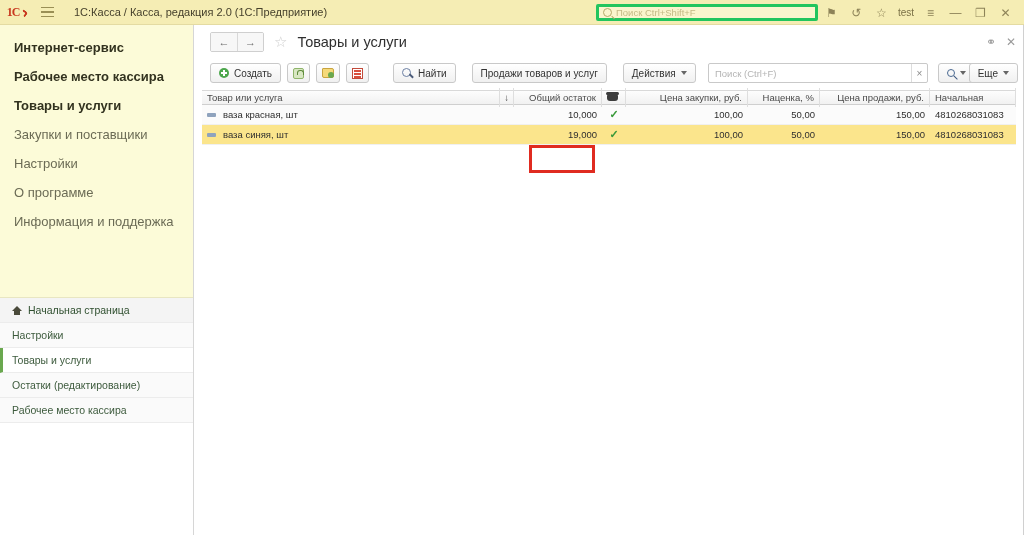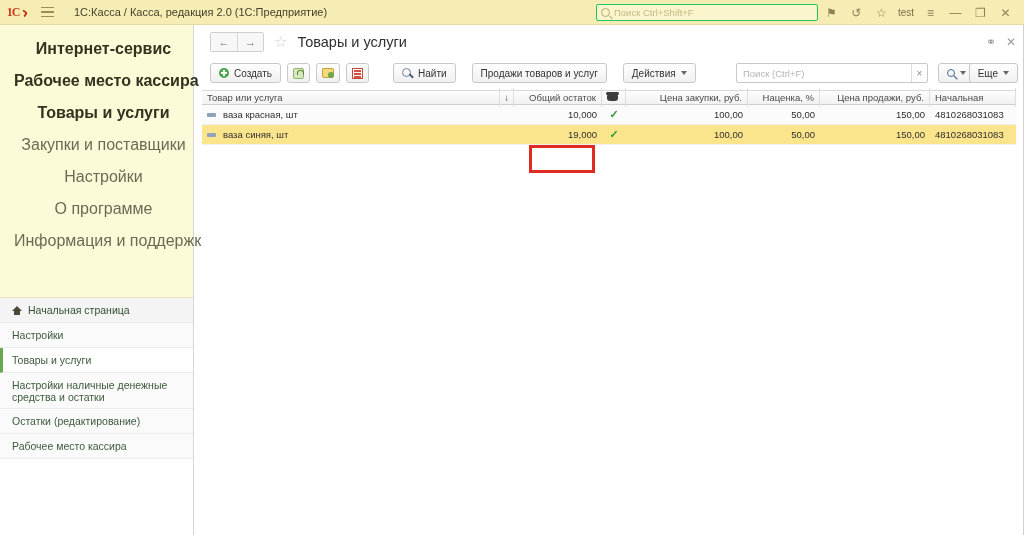--- a/index.html
+++ b/index.html
@@ -42,21 +42,21 @@
     align-items: center; gap: 3px; cursor: pointer;
   }
   .burger i { display: block; width: 13px; height: 1.5px; background: #9a8f55; }
   .app-title {
     font-size: 11px; color: #46412c; margin-left: 14px; white-space: nowrap;
   }
   .global-search {
     position: absolute; left: 596px; top: 4px;
     width: 222px; height: 17px;
     background: #faf5cd;
-    border: 1px solid #22c55e;
+    border: 3px solid #22c55e;
     border-radius: 2px;
     display: flex; align-items: center; padding: 0 4px;
   }
   .global-search .mag {
     width: 9px; height: 9px; border: 1.3px solid #b5a969;
     border-radius: 50%; position: relative; flex: none; margin-right: 4px;
   }
   .global-search .mag::after {
     content: ""; position: absolute; right: -4px; bottom: -2px;
     width: 4px; height: 1.3px; background: #b5a969; transform: rotate(45deg);
@@ -79,22 +79,22 @@
     background: #ffffff;
     border-right: 1px solid #d6d6d6;
   }
   .sb-top {
     background: #fcfbd8;
     padding: 8px 0 10px 0;
     height: 273px;
     border-bottom: 1px solid #e8e6c2;
   }
   .sb-top .item {
-    font-size: 16px; color: #3f3f2e;
-    padding: 7px 0 7px 14px; cursor: pointer; white-space: nowrap; text-align: center;
+    font-size: 13px; color: #3f3f2e;
+    padding: 7px 0 7px 14px; cursor: pointer; white-space: nowrap;
   }
   .sb-top .item.bold { font-weight: bold; color: #32321f; }
   .sb-top .item.muted { color: #6b6b55; }
 
   .sb-bottom { background: #ffffff; }
   .sb-bottom .item {
     font-size: 10.5px; color: #3c5a3c;
     height: 25px; display: flex; align-items: center;
     padding-left: 12px; cursor: pointer;
     border-bottom: 1px solid #ececec;
@@ -208,21 +208,21 @@
     content: ""; position: absolute; left: 6.5px; top: 7px;
     width: 5px; height: 1.5px; background: #4a5a78; transform: rotate(45deg);
   }
   .caret {
     display: inline-block; margin-left: 5px;
     border-left: 3px solid transparent; border-right: 3px solid transparent;
     border-top: 4px solid #666;
   }
   .search-box {
     position: absolute; right: 96px; top: 5px;
-    width: 192px; height: 20px;
+    width: 220px; height: 20px;
     background: #fff; border: 1px solid #c9c9c9; border-radius: 2px;
     display: flex; align-items: center;
   }
   .search-box .ph { font-size: 9.5px; color: #b4b4b4; padding-left: 6px; flex: 1; }
   .search-box .clr {
     width: 16px; height: 18px; display: flex; align-items: center;
     justify-content: center; font-size: 10px; color: #8a8a8a;
     border-left: 1px solid #dcdcdc; cursor: pointer;
   }
   .btn-mag {
@@ -347,24 +347,20 @@
       <div class="item muted">Информация и поддержка</div>
     </div>
 
     <div class="sb-bottom">
       <div class="item home">
         <span class="home-ico"></span>
         <span>Начальная страница</span>
       </div>
       <div class="item">Настройки</div>
       <div class="item active">Товары и услуги</div>
-      <div class="item tall">
-        <span>Настройки наличные денежные</span>
-        <span>средства и остатки</span>
-      </div>
       <div class="item">Остатки (редактирование)</div>
       <div class="item">Рабочее место кассира</div>
     </div>
   </div>
 
   <div class="main">
 
     <div class="main-head">
       <div class="navbtns">
         <div class="navbtn">←</div>

